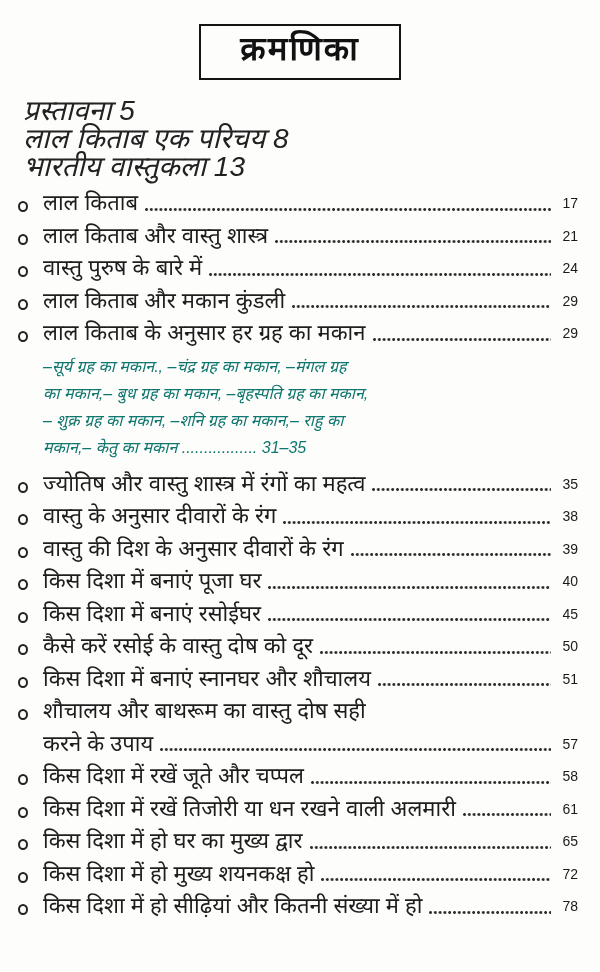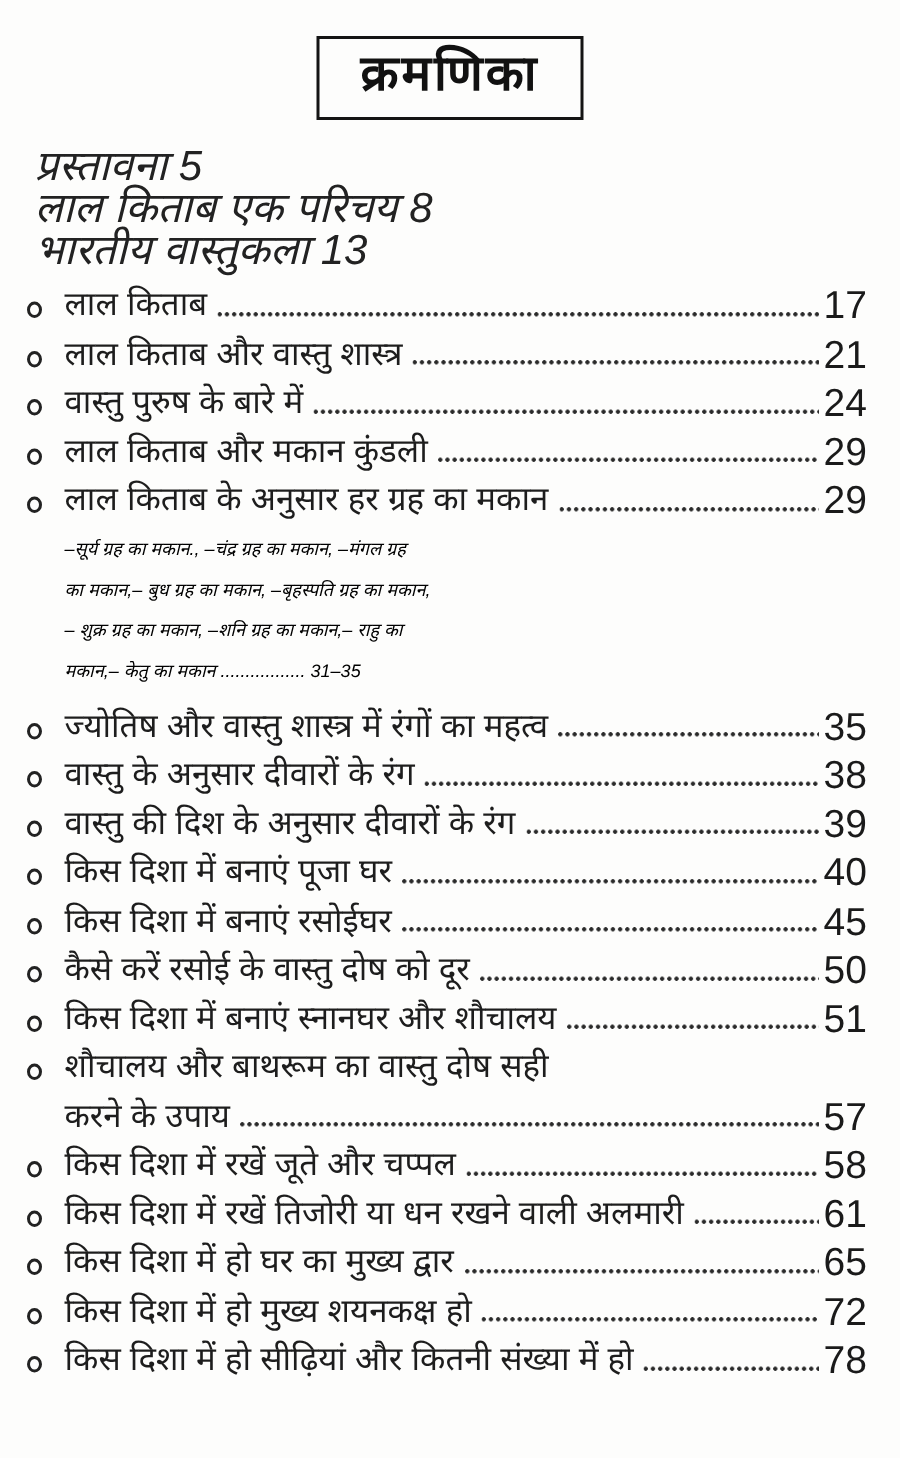--- a/index.html
+++ b/index.html
@@ -12,21 +12,21 @@
     background: #fdfdfc;
     color: #1b1b1b;
     font-family: "Liberation Sans", sans-serif;
     overflow: hidden;
     position: relative;
   }
 
   
   .title-box {
     box-sizing: border-box;
-    width: 178px;
+    width: 202px;
     margin: 24px auto 0 auto;
     border: 2px solid #141414;
     text-align: center;
     padding: 2px 0 8px 0;
   }
   .title-box h1 {
     margin: 0;
     font-family: "DejaVu Serif", serif;
     font-weight: bold;
     font-size: 33px;
@@ -80,32 +80,32 @@
     margin: 0 3px 9px 7px;
     background-image: radial-gradient(circle at 1.5px 1.5px, #2a2a2a 1.2px, transparent 1.6px);
     background-size: 4.8px 3px;
     background-repeat: repeat-x;
   }
   .pagenum {
     flex: 0 0 auto;
     min-width: 24px;
     text-align: right;
     font-family: "Liberation Sans", sans-serif;
-    font-size: 26px;
+    font-size: 14px;
     line-height: 32.5px;
     color: #1a1a1a;
   }
 
   
   .note {
     margin: 3px 20px 7px 43px;
     font-style: italic;
-    font-size: 12px;
+    font-size: 16px;
     line-height: 27px;
-    color: #000000;
+    color: #0f766e;
   }
   .note-line { white-space: nowrap; }
 </style>
 </head>
 <body>
 
 <div class="page">
 
   <div class="title-box">
     <h1>क्रमणिका</h1>

